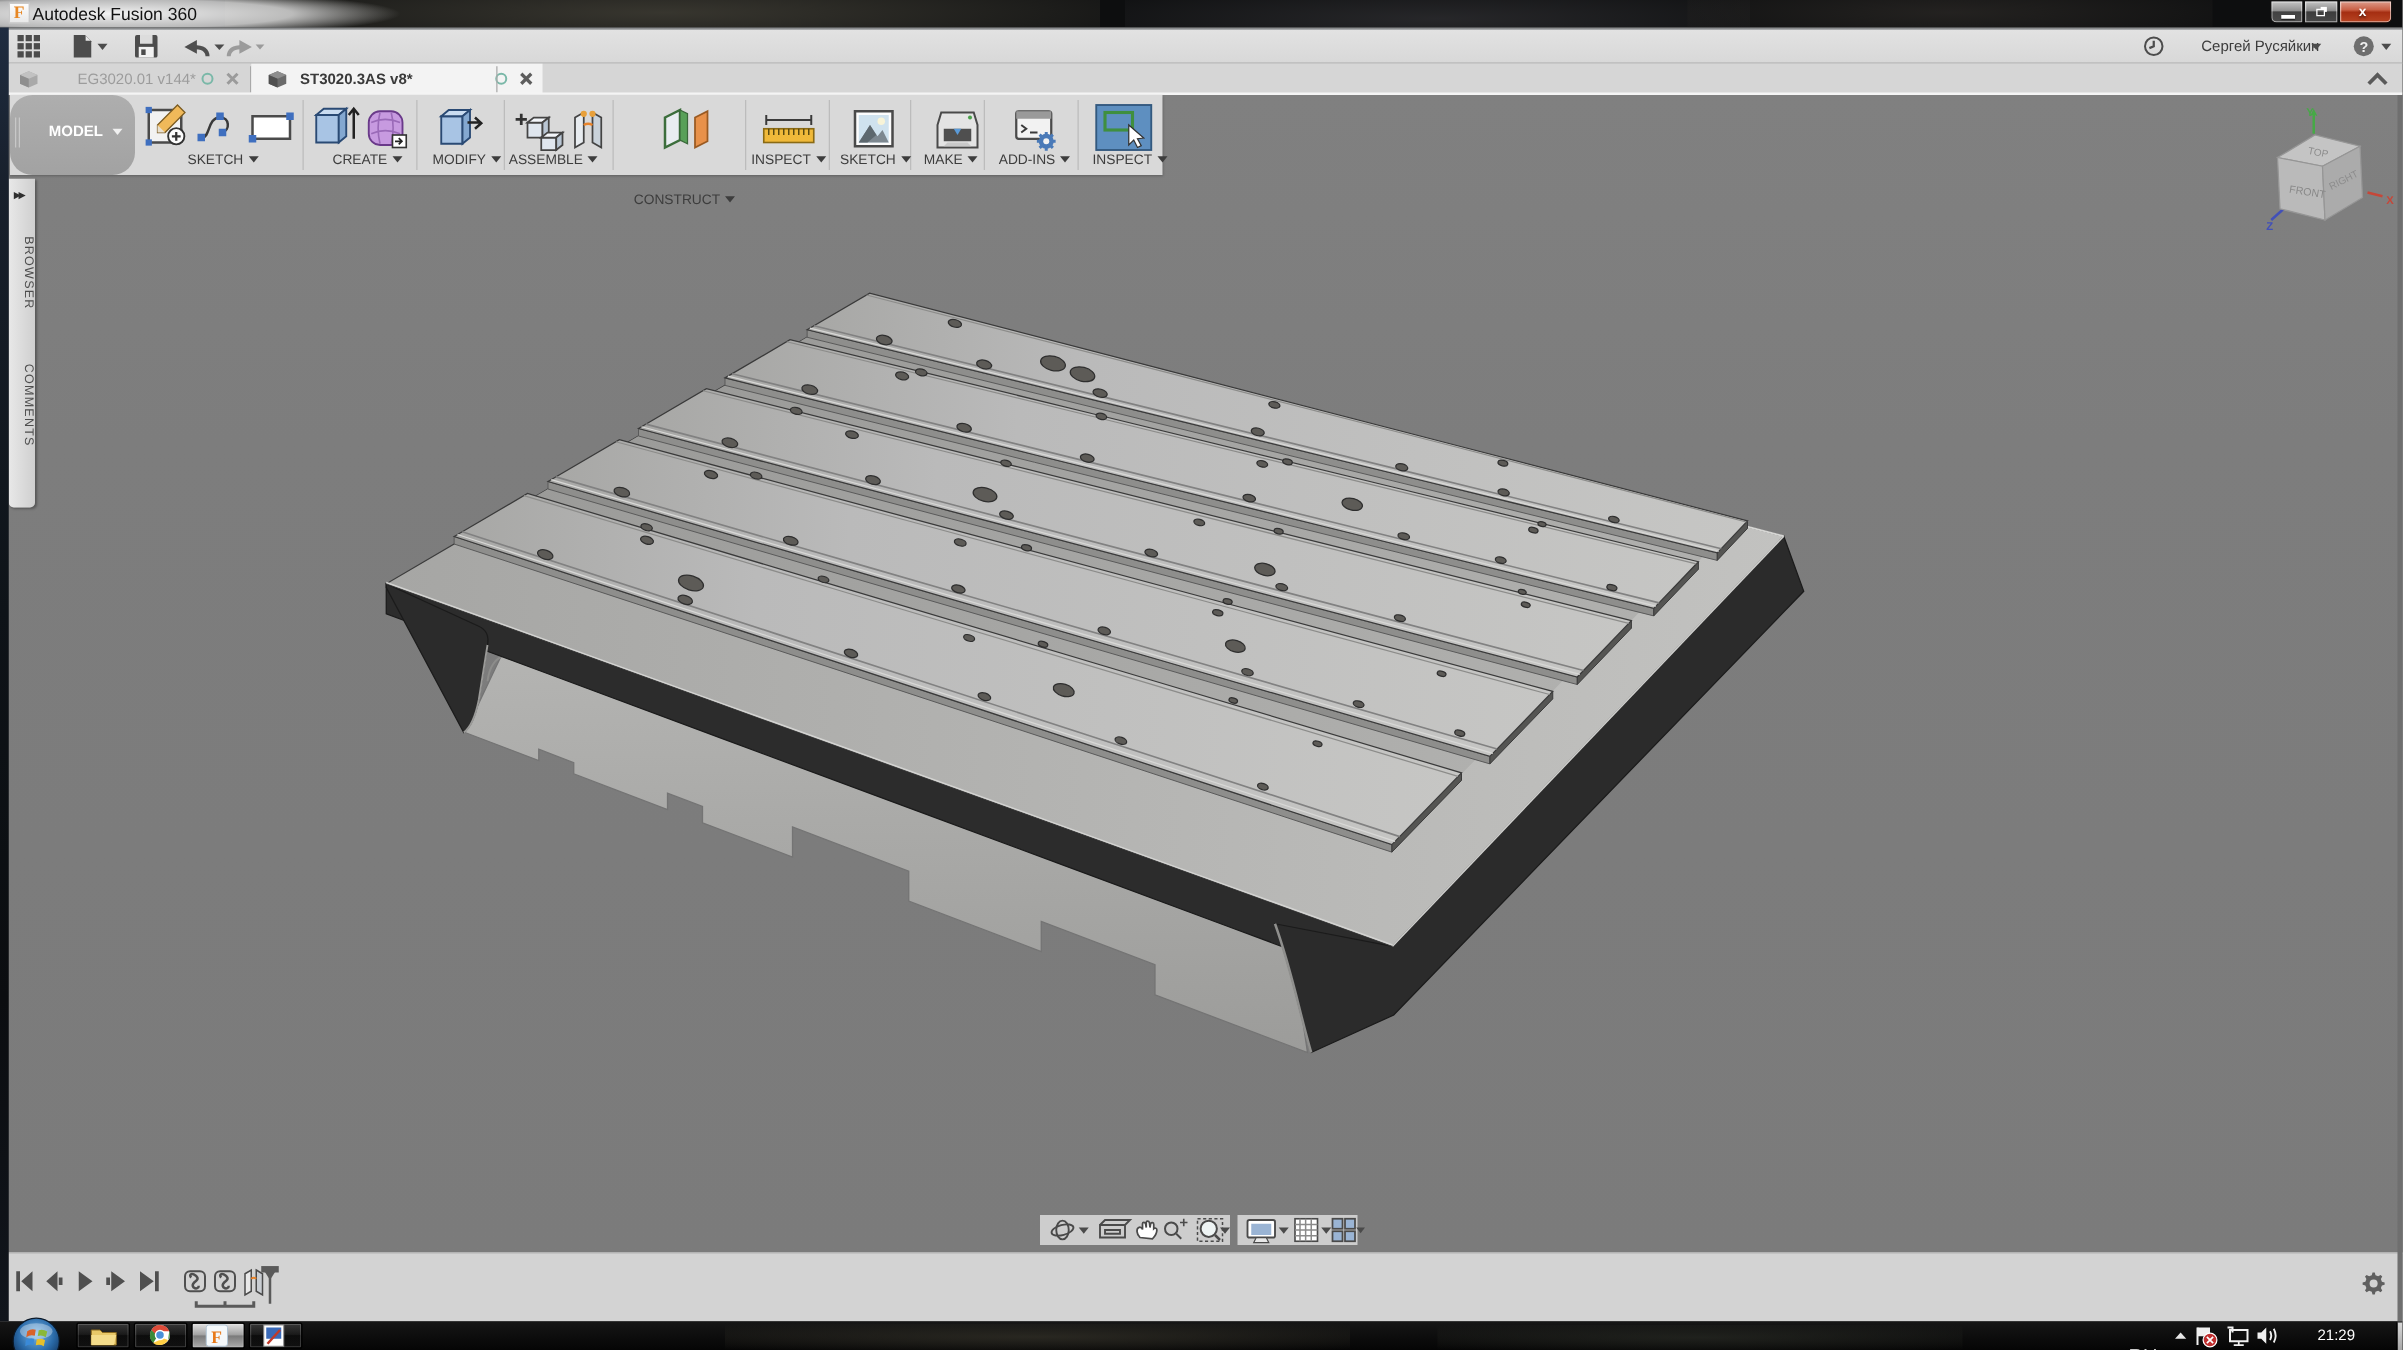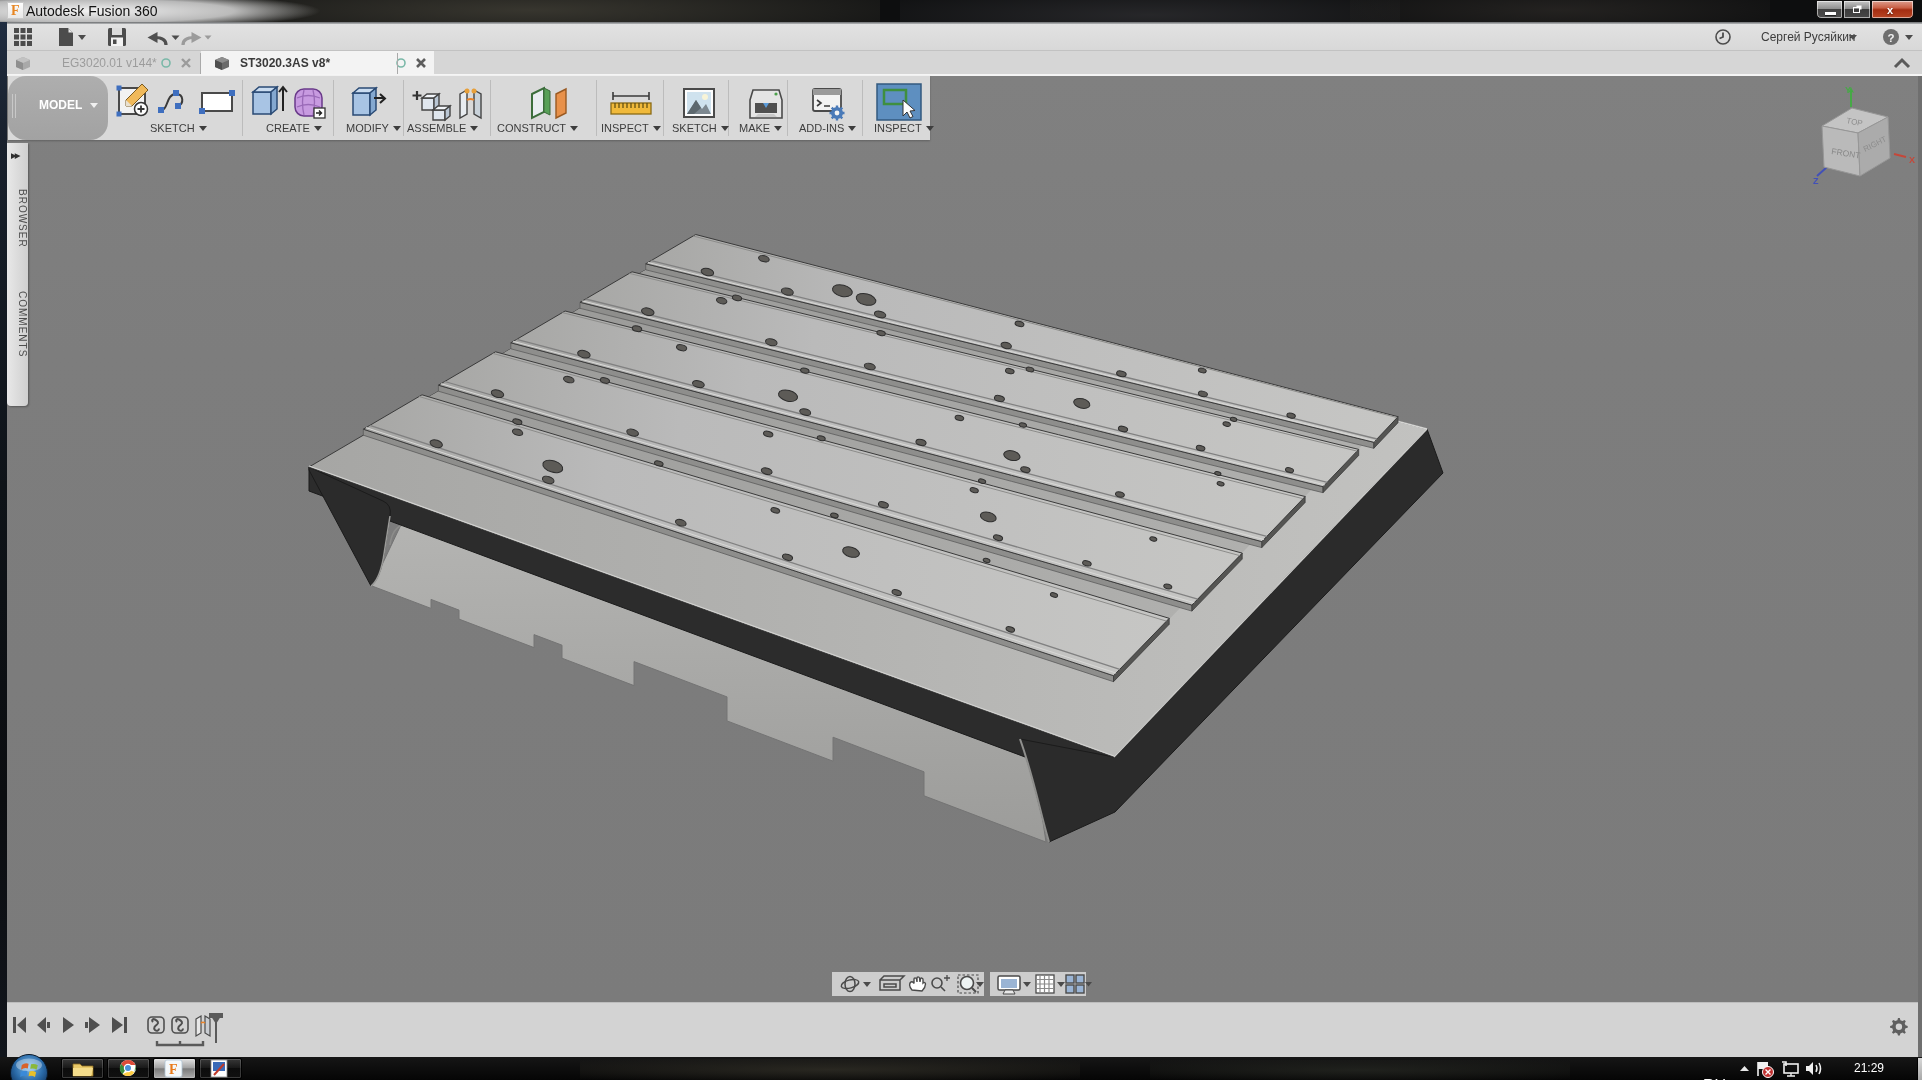--- a/index.html
+++ b/index.html
@@ -333,21 +333,21 @@
 <div class="rsep" style="left:482px;"></div>
 <div class="rsep" style="left:588px;"></div>
 <div class="rsep" style="left:655px;"></div>
 <div class="rsep" style="left:720px;"></div>
 <div class="rsep" style="left:779px;"></div>
 <div class="rsep" style="left:854px;"></div>
 <div class="rlabel" style="left:142px;">SKETCH</div>
 <div class="rlabel" style="left:258px;">CREATE</div>
 <div class="rlabel" style="left:338px;">MODIFY</div>
 <div class="rlabel" style="left:399px;">ASSEMBLE</div>
-<div class="rlabel" style="left:489px;">CONSTRUCT</div>
+<div class="rlabel" style="left:499px;margin-top:32px;">CONSTRUCT</div>
 <div class="rlabel" style="left:593px;">INSPECT</div>
 <div class="rlabel" style="left:664px;">SKETCH</div>
 <div class="rlabel" style="left:731px;">MAKE</div>
 <div class="rlabel" style="left:791px;">ADD-INS</div>
 <div class="rlabel" style="left:866px;">INSPECT</div>
 <svg width="922" height="64" viewBox="0 0 922 64" style="position:absolute;left:0;top:0;">
 
 <g>
  <rect x="111" y="12" width="26" height="26" rx="2" fill="#f2f2f2" stroke="#4a4a4a" stroke-width="2"></rect>
  <path d="M134 8 L140 14 L124 30 L118 30 L118 24 Z" fill="#f0b95a" stroke="#7a5a20" stroke-width="1"></path>

